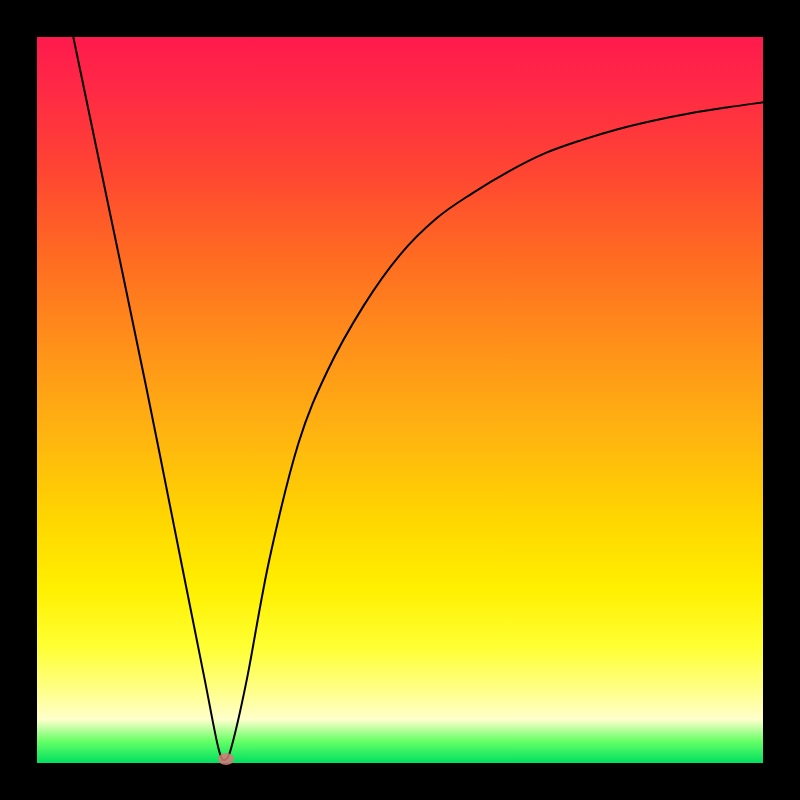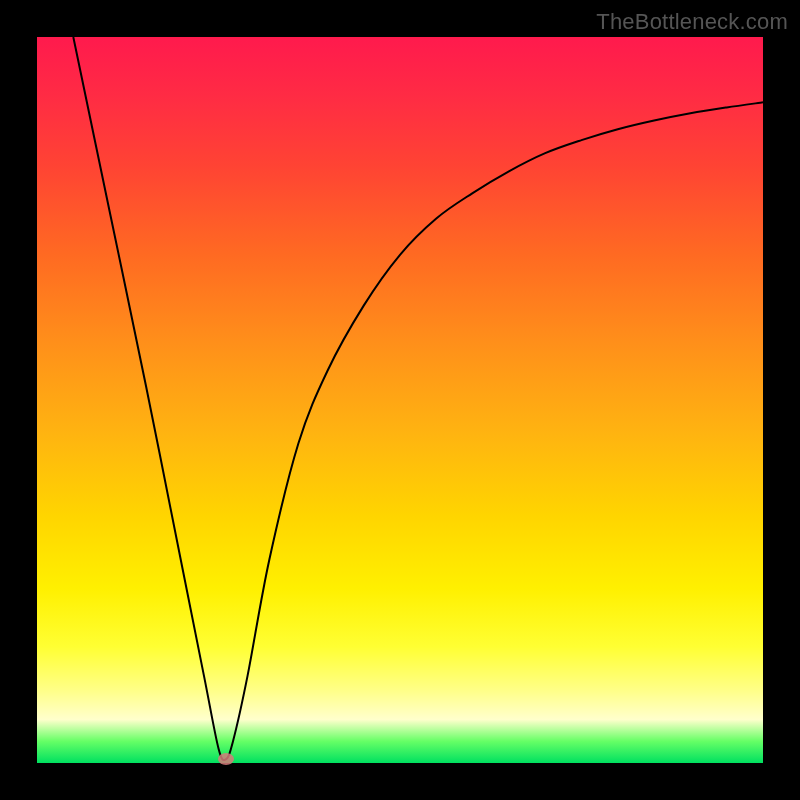--- a/index.html
+++ b/index.html
@@ -64,21 +64,20 @@
     color: #555;
     letter-spacing: 0.2px;
     user-select: none;
   }
 </style>
 </head>
 <body>
 
 <div class="frame">
 
-  <div class="watermark">TheBottleneck.com</div>
 
   <div class="plot-area">
 
     <svg class="curve" viewBox="0 0 726 726" preserveAspectRatio="none">
       <path id="curve-path" d="M 36.30 0.00 C 42.35 29.04, 60.50 116.16, 72.60 174.24 C 84.70 232.32, 96.80 289.19, 108.90 348.48 C 121.00 407.77, 135.52 481.58, 145.20 529.98 C 154.88 578.38, 160.93 608.63, 166.98 638.88 C 173.03 669.13, 177.87 697.57, 181.50 711.48 C 185.13 725.39, 186.34 723.58, 188.76 722.37 C 191.18 721.16, 192.39 718.13, 196.02 704.22 C 199.65 690.31, 204.49 669.13, 210.54 638.88 C 216.59 608.63, 223.85 561.44, 232.32 522.72 C 240.79 484.00, 251.68 438.02, 261.36 406.56 C 271.04 375.10, 279.51 356.95, 290.40 333.96 C 301.29 310.97, 314.60 287.98, 326.70 268.62 C 338.80 249.26, 350.90 232.32, 363.00 217.80 C 375.10 203.28, 387.20 191.78, 399.30 181.50 C 411.40 171.22, 423.50 163.96, 435.60 156.09 C 447.70 148.23, 459.80 140.97, 471.90 134.31 C 484.00 127.66, 496.10 121.36, 508.20 116.16 C 520.30 110.96, 532.40 107.08, 544.50 103.09 C 556.60 99.10, 568.70 95.47, 580.80 92.20 C 592.90 88.94, 605.00 86.15, 617.10 83.49 C 629.20 80.83, 641.30 78.41, 653.40 76.23 C 665.50 74.05, 677.60 72.24, 689.70 70.42 C 701.80 68.61, 719.95 66.19, 726.00 65.34" fill="none" stroke="#000000" stroke-width="2"></path>
     </svg>
 
     <div class="marker" id="marker" style="left: 188.76px; top: 722.37px;"></div>
 
   </div>

